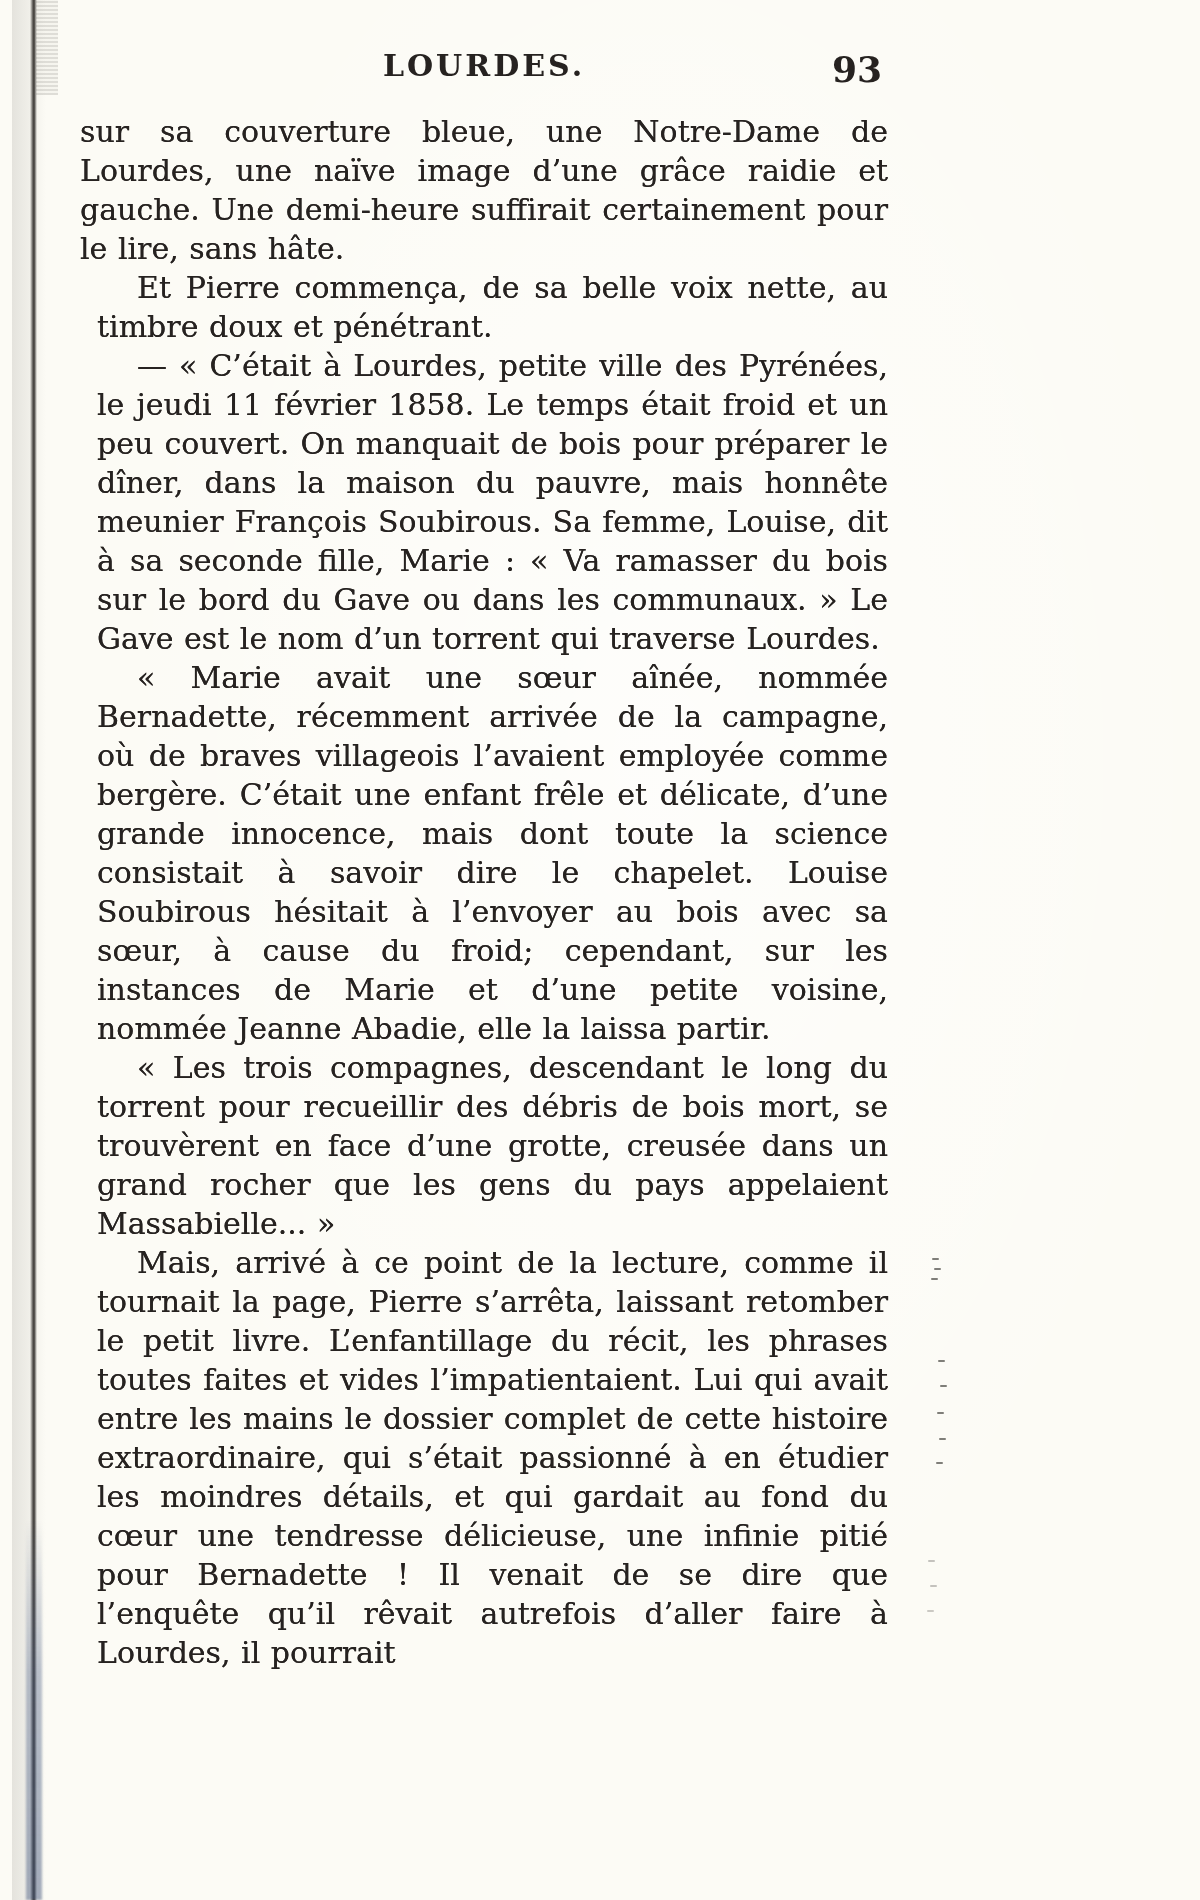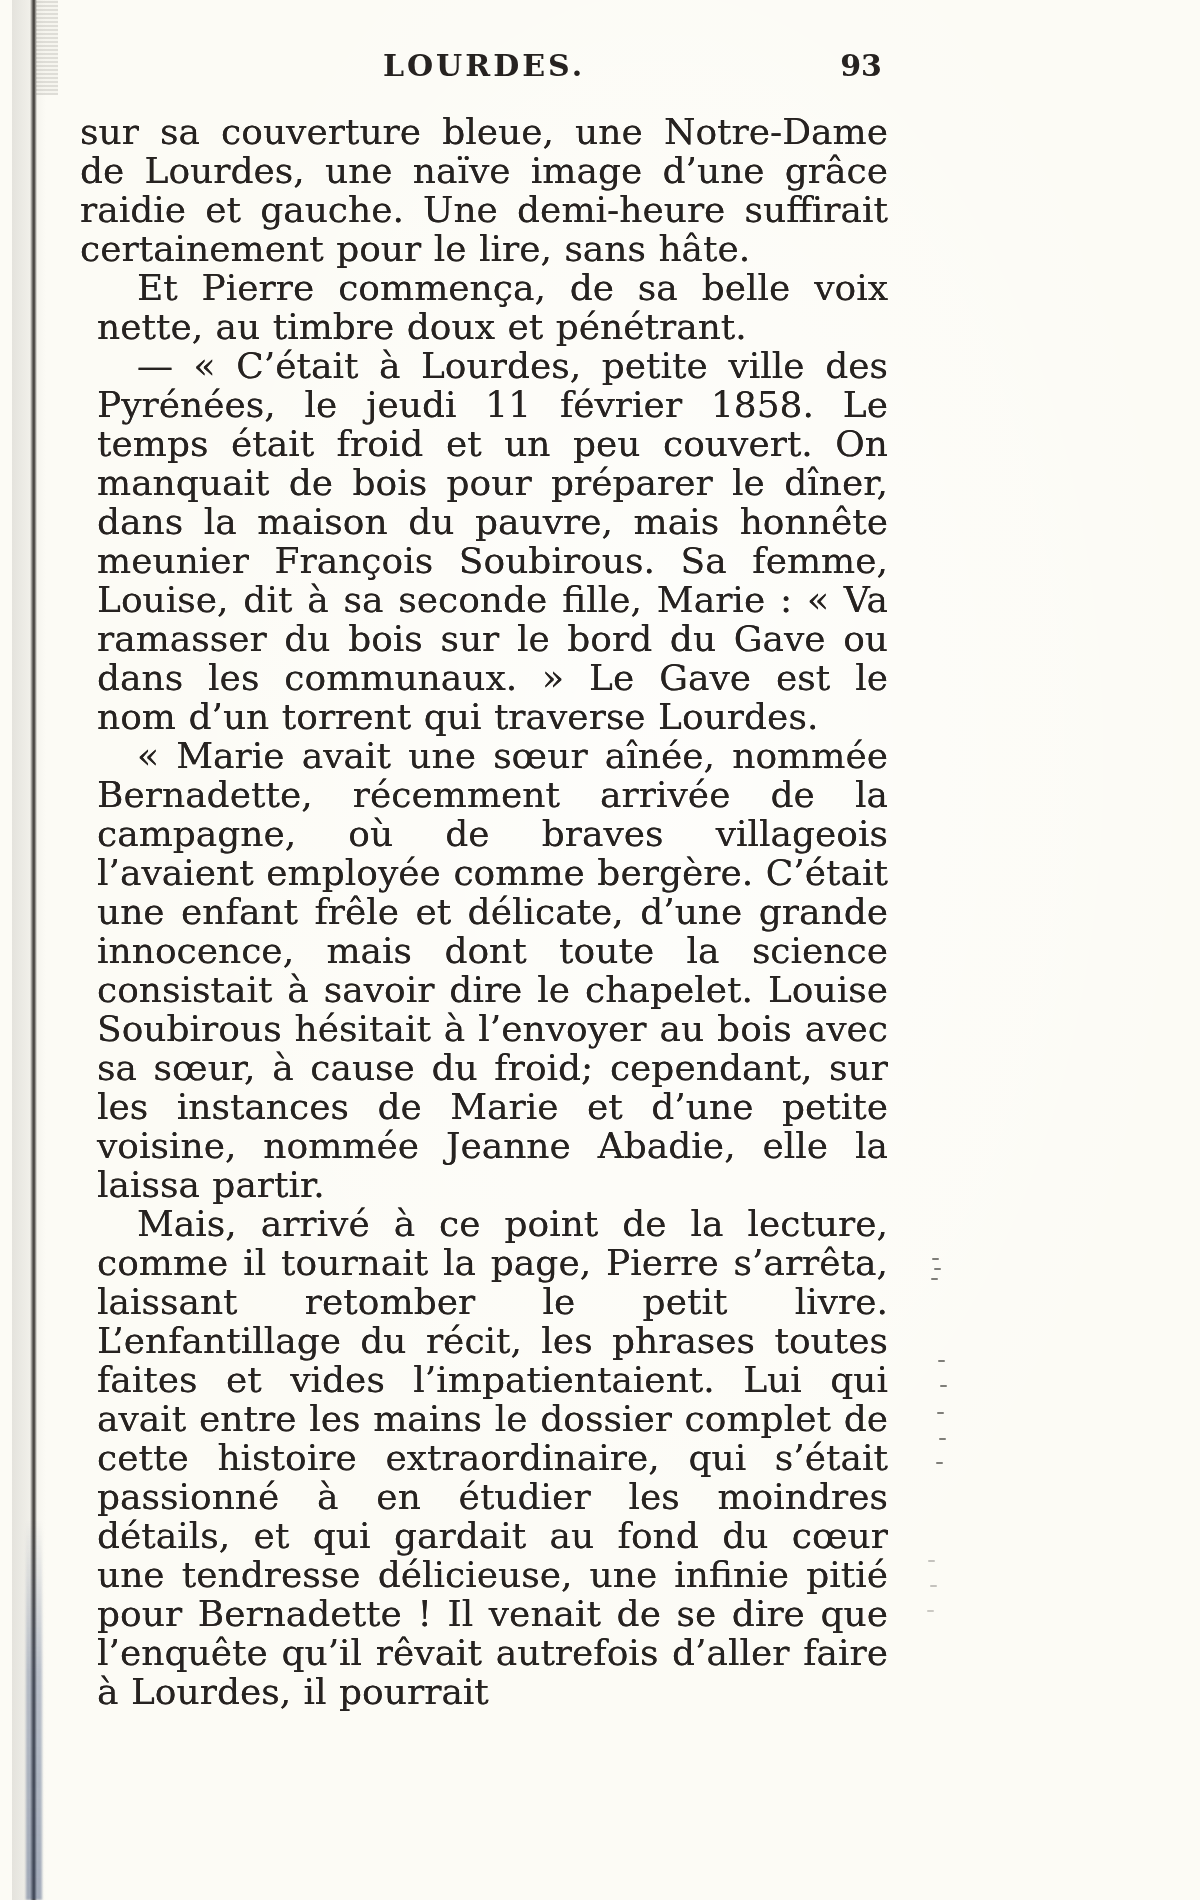--- a/index.html
+++ b/index.html
@@ -51,26 +51,26 @@
     display:flex;align-items:baseline;position:relative;
     height:46px;
   }
   .running-title{
     position:absolute;left:0;right:0;text-align:center;
     font-size:30px;font-weight:700;letter-spacing:3px;
     color:var(--ink);
   }
   .page-number{
     position:absolute;right:6px;
-    font-size:30px;font-weight:700;color:var(--ink);
+    font-size:36px;font-weight:700;color:var(--ink);
   }
   .body-text{margin-top:18px;}
   .body-text p{
     margin:0;
-    font-size:36px;
+    font-size:30px;
     line-height:39px;
     text-align:justify;
     color:var(--ink);
     text-shadow:0 0 .6px rgba(38,34,32,.85);
     word-spacing:1px;
   }
   .body-text p.indent{text-indent:40px;margin-left:17px;}
   
   .speck{
     position:absolute;background:rgba(60,58,54,.65);
@@ -92,20 +92,21 @@
     <div class="header">
       <div class="running-title">LOURDES.</div>
       <div class="page-number">93</div>
     </div>
 
     <div class="body-text">
       <p>sur sa couverture bleue, une Notre-Dame de Lourdes, une naïve image d’une grâce raidie et gauche. Une demi-heure suffirait certainement pour le lire, sans hâte.</p>
       <p class="indent">Et Pierre commença, de sa belle voix nette, au timbre doux et pénétrant.</p>
       <p class="indent">— « C’était à Lourdes, petite ville des Pyrénées, le jeudi 11 février 1858. Le temps était froid et un peu couvert. On manquait de bois pour préparer le dîner, dans la maison du pauvre, mais honnête meunier François Soubirous. Sa femme, Louise, dit à sa seconde fille, Marie : « Va ramasser du bois sur le bord du Gave ou dans les communaux. » Le Gave est le nom d’un torrent qui traverse Lourdes.</p>
       <p class="indent">« Marie avait une sœur aînée, nommée Bernadette, récemment arrivée de la campagne, où de braves villageois l’avaient employée comme bergère. C’était une enfant frêle et délicate, d’une grande innocence, mais dont toute la science consistait à savoir dire le chapelet. Louise Soubirous hésitait à l’envoyer au bois avec sa sœur, à cause du froid; cependant, sur les instances de Marie et d’une petite voisine, nommée Jeanne Abadie, elle la laissa partir.</p>
+      <p class="indent">« Les trois compagnes, descendant le long du torrent pour recueillir des débris de bois mort, se trouvèrent en face d’une grotte, creusée dans un grand rocher que les gens du pays appelaient Massabielle... »</p>
       <p class="indent">Mais, arrivé à ce point de la lecture, comme il tournait la page, Pierre s’arrêta, laissant retomber le petit livre. L’enfantillage du récit, les phrases toutes faites et vides l’impatientaient. Lui qui avait entre les mains le dossier complet de cette histoire extraordinaire, qui s’était passionné à en étudier les moindres détails, et qui gardait au fond du cœur une tendresse délicieuse, une infinie pitié pour Bernadette ! Il venait de se dire que l’enquête qu’il rêvait autrefois d’aller faire à Lourdes, il pourrait</p>
     </div>
 
   </div>
 
   <i class="speck" style="left:932px;top:1258px;"></i>
   <i class="speck" style="left:934px;top:1268px;"></i>
   <i class="speck" style="left:931px;top:1278px;"></i>
   <i class="speck" style="left:938px;top:1360px;"></i>
   <i class="speck" style="left:940px;top:1385px;"></i>

